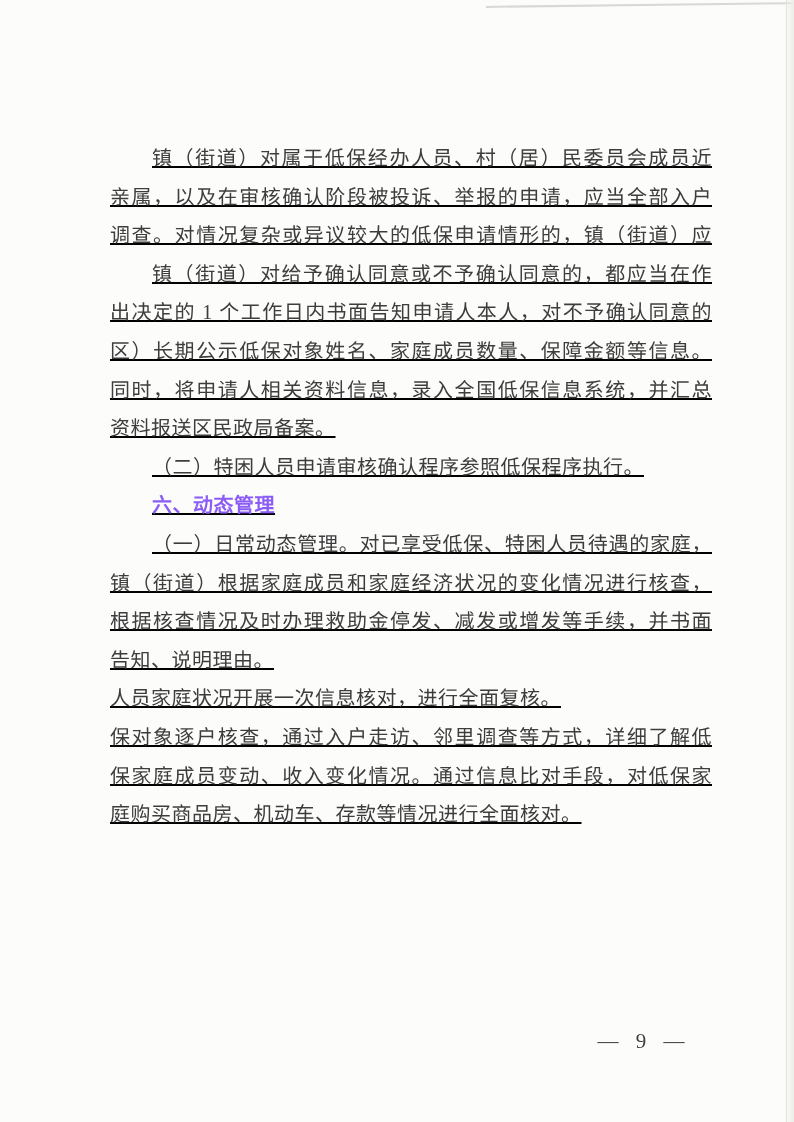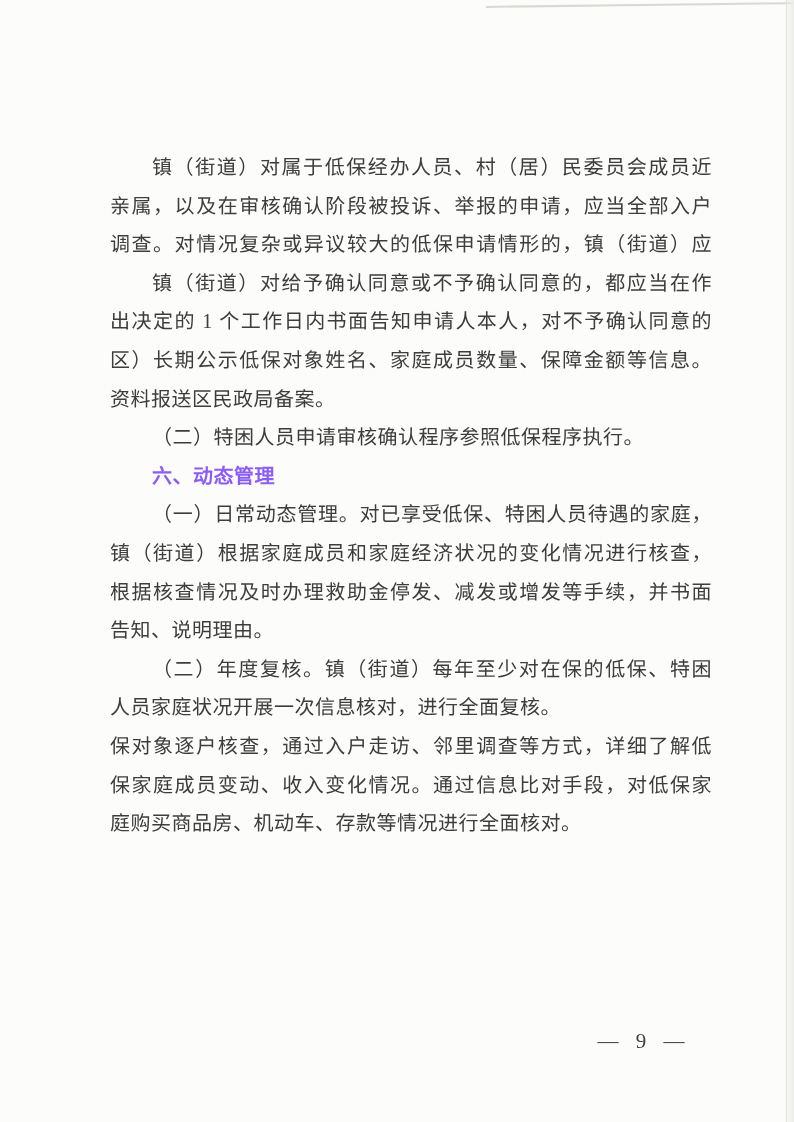--- a/index.html
+++ b/index.html
@@ -38,22 +38,23 @@
     position: absolute;
     right: 7px;
     top: 0;
     width: 1px;
     height: 100%;
     background: #e2e2de;
   }
   .content {
     position: absolute;
     left: 110px;
-    top: 148px;
+    top: 139px;
     width: 602px;
+    text-decoration: underline;
   }
   .para { margin: 0; padding: 0; }
   .line {
     height: 38.6px;
     line-height: 38.6px;
     font-size: 20px;
     color: #3d3d3d;
     text-align: justify;
     text-align-last: justify;
     white-space: normal;
@@ -100,38 +101,38 @@
     <div class="para">
       <div class="line indent">镇（街道）对属于低保经办人员、村（居）民委员会成员近</div>
       <div class="line">亲属，以及在审核确认阶段被投诉、举报的申请，应当全部入户</div>
       <div class="line">调查。对情况复杂或异议较大的低保申请情形的，镇（街道）应</div>
     </div>
 
     <div class="para">
       <div class="line indent">镇（街道）对给予确认同意或不予确认同意的，都应当在作</div>
       <div class="line">出决定的 1 个工作日内书面告知申请人本人，对不予确认同意的</div>
       <div class="line">区）长期公示低保对象姓名、家庭成员数量、保障金额等信息。</div>
+      <div class="line">同时，将申请人相关资料信息，录入全国低保信息系统，并汇总</div>
       <div class="line end">资料报送区民政局备案。</div>
     </div>
 
     <div class="para">
       <div class="line indent end">（二）特困人员申请审核确认程序参照低保程序执行。</div>
     </div>
 
     <div class="line heading indent">六、动态管理</div>
 
     <div class="para">
       <div class="line indent">（一）日常动态管理。对已享受低保、特困人员待遇的家庭，</div>
       <div class="line">镇（街道）根据家庭成员和家庭经济状况的变化情况进行核查，</div>
       <div class="line">根据核查情况及时办理救助金停发、减发或增发等手续，并书面</div>
       <div class="line end">告知、说明理由。</div>
     </div>
 
     <div class="para">
-      <div class="line indent">（二）年度复核。镇（街道）每年至少对在保的低保、特困</div>
       <div class="line end">人员家庭状况开展一次信息核对，进行全面复核。</div>
     </div>
 
     <div class="para">
       <div class="line">保对象逐户核查，通过入户走访、邻里调查等方式，详细了解低</div>
       <div class="line">保家庭成员变动、收入变化情况。通过信息比对手段，对低保家</div>
       <div class="line end">庭购买商品房、机动车、存款等情况进行全面核对。</div>
     </div>
 
   </div>

